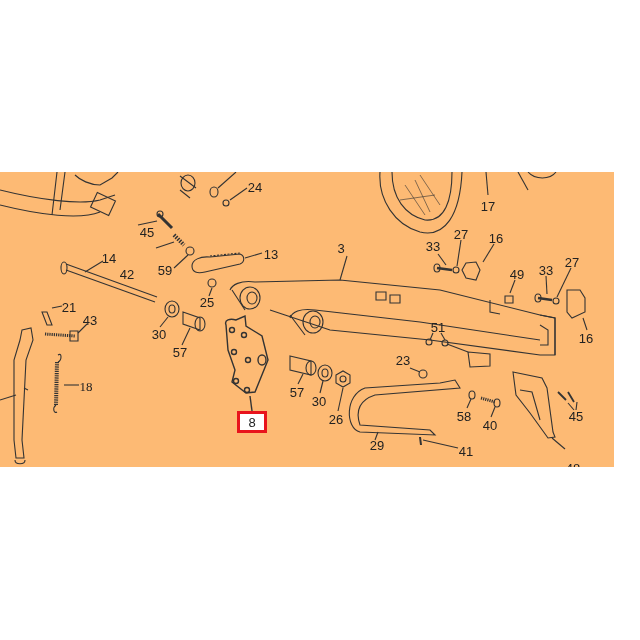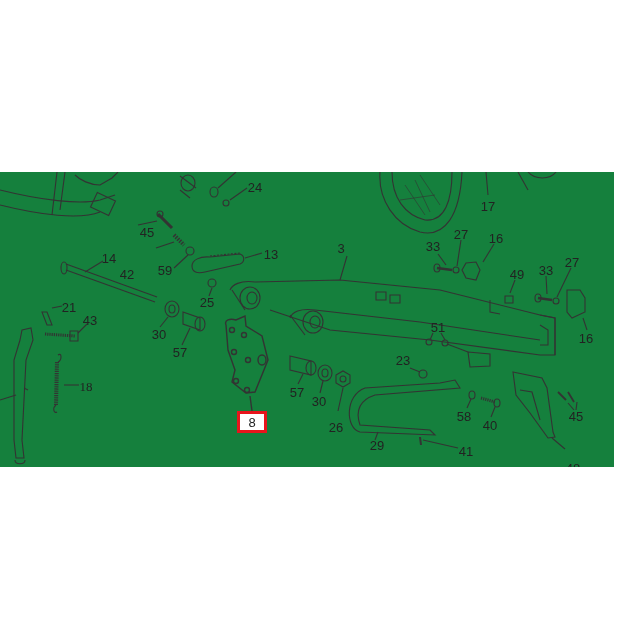--- a/index.html
+++ b/index.html
@@ -1,19 +1,19 @@
 <!DOCTYPE html>
 <html><head>
   <meta charset="utf-8">
   <style>
     html, body { margin: 0; padding: 0; background: #ffffff; }
     body { width: 640px; height: 640px; position: relative; overflow: hidden;
            font-family: "Liberation Sans", sans-serif; }
     #panel { position: absolute; left: 0; top: 172px; width: 614px; height: 295px;
-             background: #15803d; overflow: hidden; }
+             background: #fdba74; overflow: hidden; }
     #art { position: absolute; left: 0; top: 0; }
     .lbl { position: absolute; font-size: 13px; color: #222; line-height: 13px;
            white-space: nowrap; transform: translate(-50%, -50%); }
     .hl { position: absolute; border: 3px solid #e8141c; box-sizing: border-box;
           display: flex; align-items: center; justify-content: center;
           font-size: 13px; color: #222; background: #ffffff; }
     svg path, svg line, svg ellipse, svg rect, svg circle, svg polyline, svg polygon {
       vector-effect: non-scaling-stroke;
     }
   </style>
@@ -224,21 +224,21 @@
       <span class="lbl" style="left: 207px; top: 130px;">25</span>
       <span class="lbl" style="left: 69px; top: 135px;">21</span>
       <span class="lbl" style="left: 90px; top: 148px;">43</span>
       <span class="lbl" style="left: 159px; top: 162px;">30</span>
       <span class="lbl" style="left: 180px; top: 180px;">57</span>
       <span class="lbl" style="left: 586px; top: 166px;">16</span>
       <span class="lbl" style="left: 438px; top: 155px;">51</span>
       <span class="lbl" style="left: 86px; top: 214px; font-family: Liberation Serif, serif;">18</span>
       <span class="lbl" style="left: 297px; top: 220px;">57</span>
       <span class="lbl" style="left: 319px; top: 229px;">30</span>
-      <span class="lbl" style="left: 336px; top: 247px; margin-top: 8px;">26</span>
+      <span class="lbl" style="left: 336px; top: 247px;">26</span>
       <span class="lbl" style="left: 403px; top: 188px;">23</span>
       <span class="lbl" style="left: 464px; top: 244px;">58</span>
       <span class="lbl" style="left: 490px; top: 253px;">40</span>
       <span class="lbl" style="left: 576px; top: 244px;">45</span>
       <span class="lbl" style="left: 377px; top: 273px;">29</span>
       <span class="lbl" style="left: 466px; top: 279px;">41</span>
       <span class="lbl" style="left: 573px; top: 296px;">48</span>
     </div>
 
   <div class="hl" id="hl" style="left: 237px; top: 239px; width: 30px; height: 22px; border-color: rgb(232, 20, 28);">

